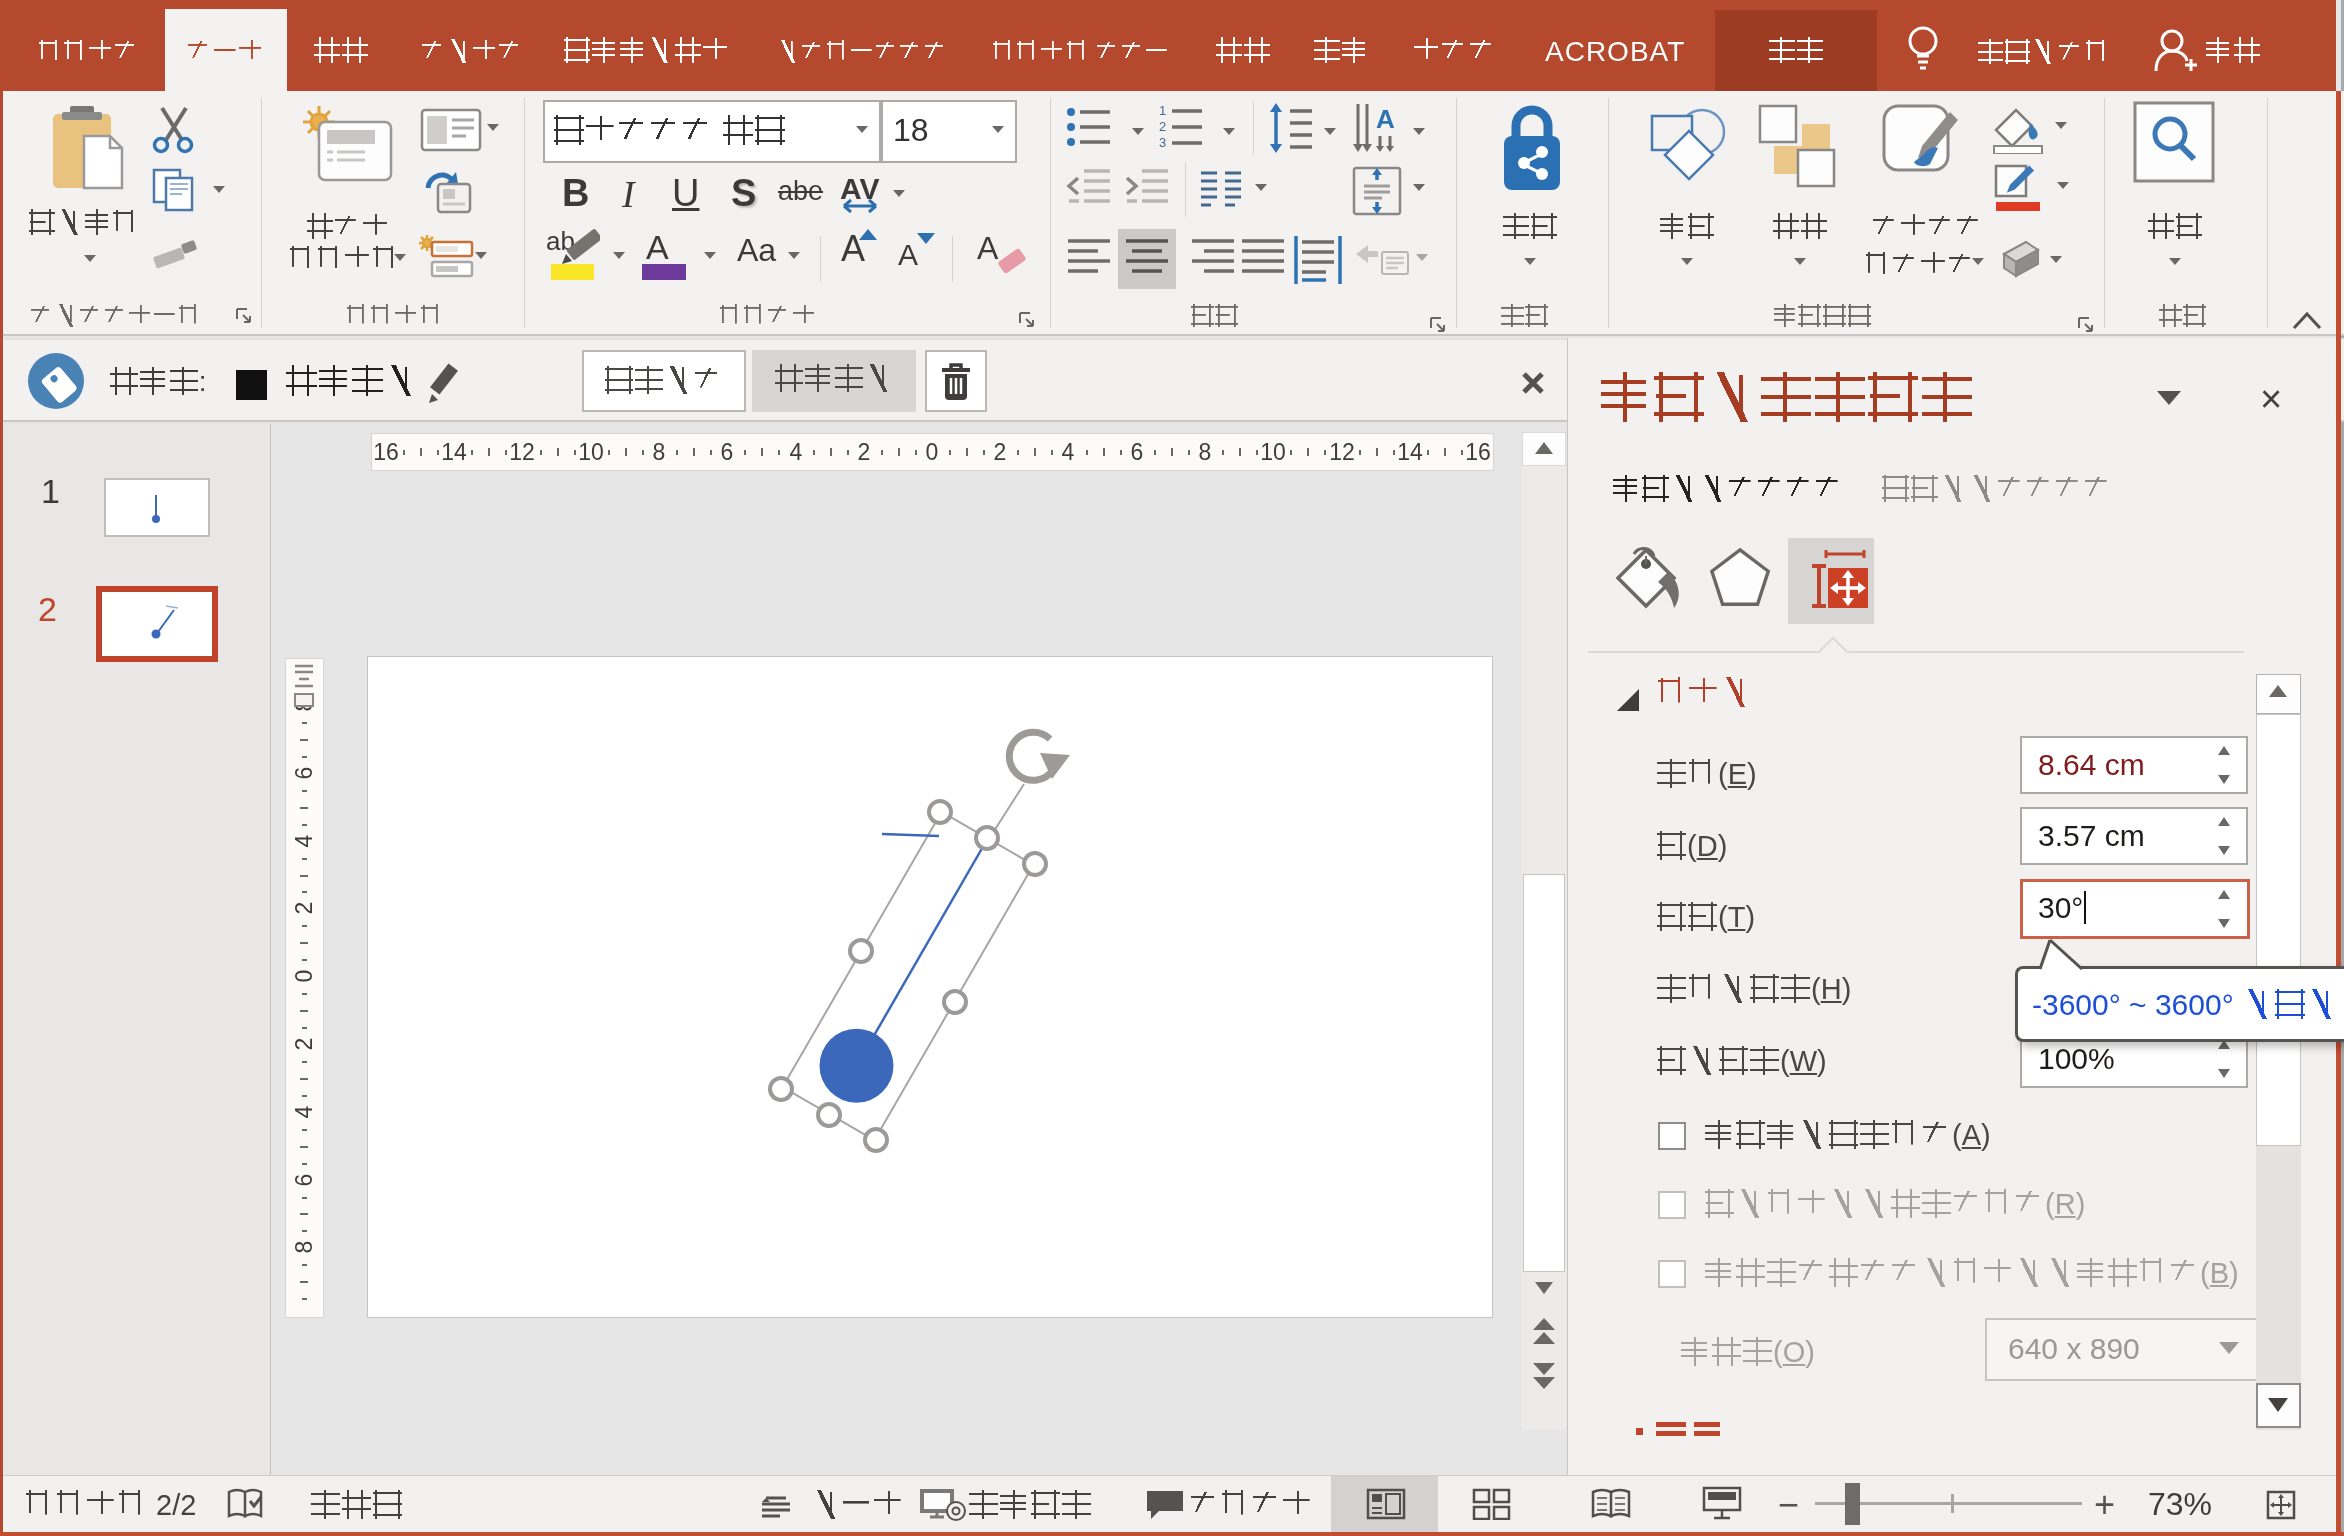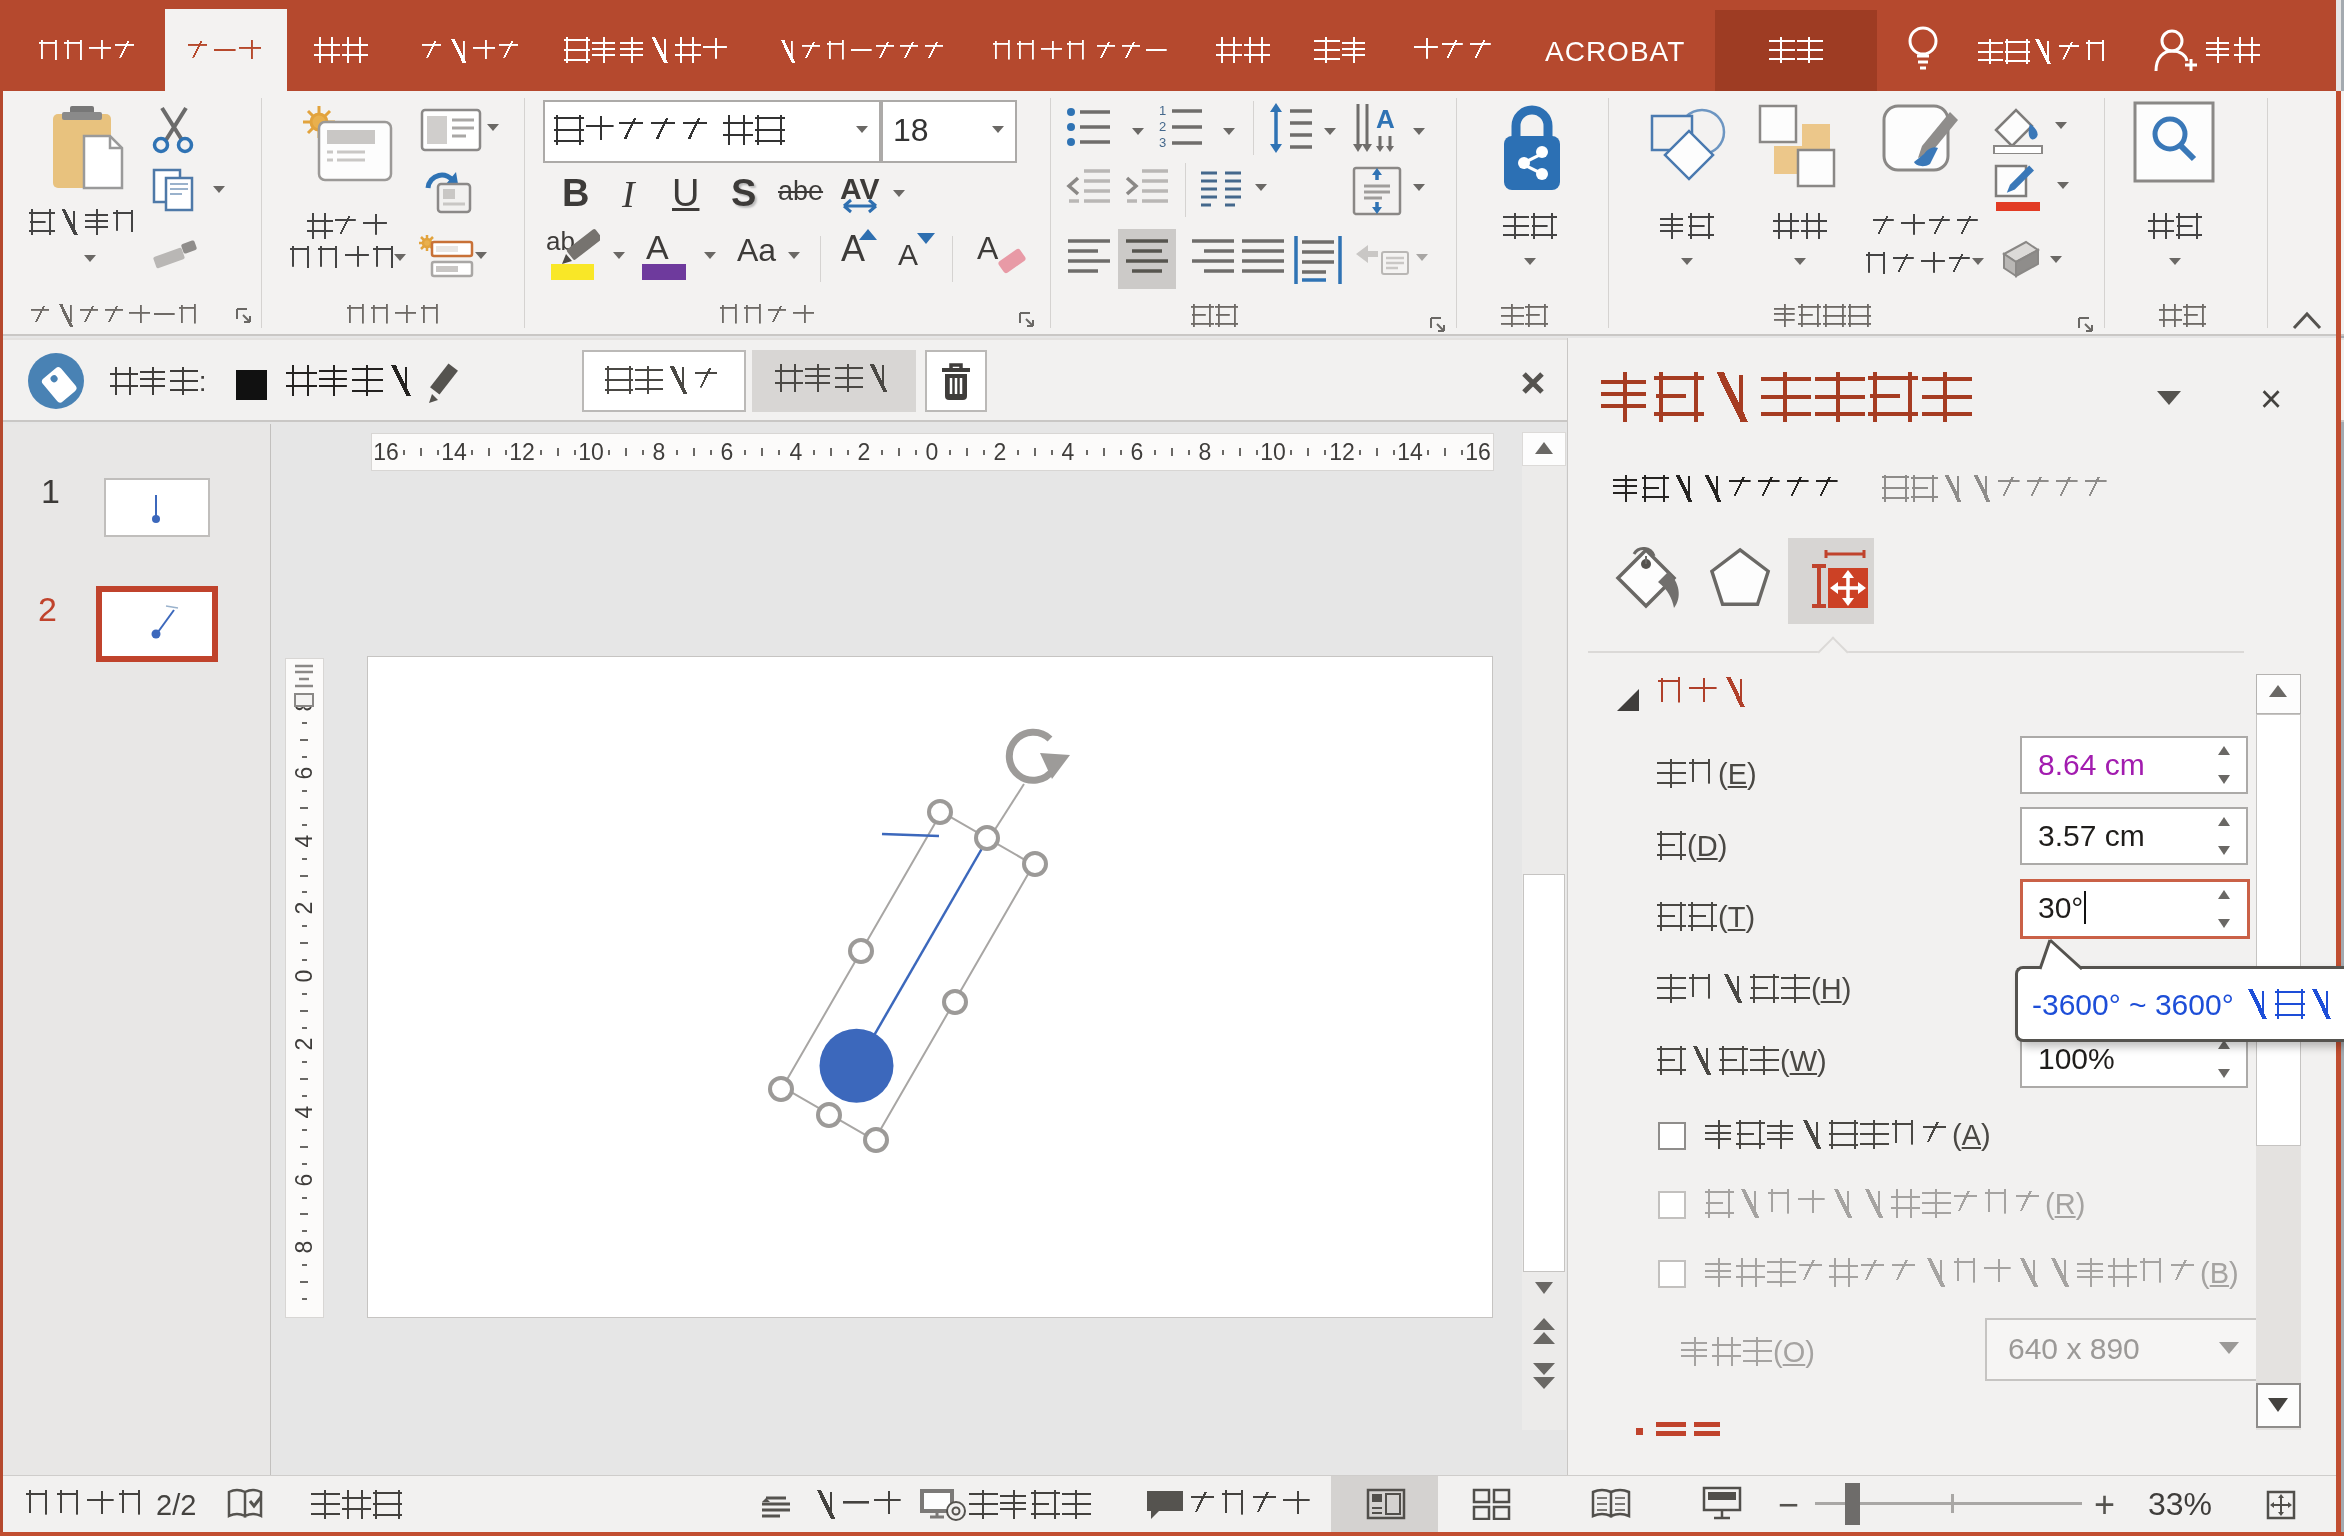--- a/index.html
+++ b/index.html
@@ -596,21 +596,21 @@
     </g>
   </svg>
 <div class="a" style="left:1588px;top:651px;width:656px;height:2px;background:#dbd9d7"></div>
 <div class="a" style="left:1822px;top:641px;width:22px;height:22px;background:#f2f1f0;border-left:2px solid #dbd9d7;border-top:2px solid #dbd9d7;transform:rotate(45deg)"></div>
 <svg class="a" style="left:1615px;top:687px" width="26" height="26" viewBox="0 0 26 26">
     <path d="M24 2 L24 24 L2 24 z" fill="#3f3d3b"></path>
   </svg>
 <div class="a" style="left:1656px;top:676px;color:#b0402a;font-size:30px"><span class="j km"></span><span class="j kl"></span><span class="j kn"></span></div>
 <div class="a rlab" style="left:1656px;top:758px;font-size:29px"><span class="j ka"></span><span class="j km"></span>(<u>E</u>)</div>
 <div class="inp" style="left:2020px;top:736px;width:228px;height:58px"></div>
-<div class="a" style="left:2038px;top:748px;color:#a21caf;font-size:30px">8.64 cm</div>
+<div class="a" style="left:2038px;top:748px;color:#7f1d1d;font-size:30px">8.64 cm</div>
 <svg class="a" style="left:2216px;top:744px" width="16" height="42" viewBox="0 0 16 42">
     <path d="M8 2 L14 11 H2 z" fill="#6a6865"></path>
     <path d="M8 40 L14 31 H2 z" fill="#6a6865"></path>
   </svg>
 <div class="a rlab" style="left:1656px;top:830px;font-size:29px"><span class="j kd"></span>(<u>D</u>)</div>
 <div class="inp" style="left:2020px;top:807px;width:228px;height:58px"></div>
 <div class="a" style="left:2038px;top:819px;color:#1f1d1b;font-size:30px">3.57 cm</div>
 <svg class="a" style="left:2216px;top:815px" width="16" height="42" viewBox="0 0 16 42">
     <path d="M8 2 L14 11 H2 z" fill="#6a6865"></path>
     <path d="M8 40 L14 31 H2 z" fill="#6a6865"></path>
@@ -705,21 +705,21 @@
 <svg class="a" style="left:1702px;top:1486px" width="40" height="36" viewBox="0 0 40 36">
     <rect x="2" y="2" width="36" height="22" fill="none" stroke="#514f4b" stroke-width="2.5"></rect>
     <rect x="6" y="6" width="28" height="8" fill="#514f4b"></rect>
     <path d="M20 24 v8 M12 32 h16" stroke="#514f4b" stroke-width="2.5"></path>
   </svg>
 <div class="a" style="left:1778px;top:1484px;color:#55534f;font-size:36px">−</div>
 <div class="a" style="left:1815px;top:1502px;width:267px;height:3px;background:#a9a7a5"></div>
 <div class="a" style="left:1951px;top:1494px;width:3px;height:19px;background:#a9a7a5"></div>
 <div class="a" style="left:1845px;top:1483px;width:15px;height:42px;background:#6e6c6a"></div>
 <div class="a" style="left:2094px;top:1484px;color:#55534f;font-size:36px">+</div>
-<div class="a" style="left:2148px;top:1486px;color:#3f3d3b;font-size:32px">33%</div>
+<div class="a" style="left:2148px;top:1486px;color:#3f3d3b;font-size:32px">73%</div>
 <svg class="a" style="left:2266px;top:1490px" width="30" height="30" viewBox="0 0 30 30">
     <rect x="2" y="2" width="26" height="26" fill="none" stroke="#514f4b" stroke-width="2.5"></rect>
     <path d="M15 6 v18 M6 15 h18" stroke="#514f4b" stroke-width="2"></path>
     <path d="M15 4 l3 4 h-6 z M15 26 l3-4 h-6 z M4 15 l4-3 v6 z M26 15 l-4-3 v6 z" fill="#514f4b"></path>
   </svg>
 
 <div class="a" style="left:0;top:91px;width:3px;height:1445px;background:#b5492e"></div>
 <div class="a" style="left:2336px;top:91px;width:5px;height:1445px;background:#c14e30"></div>
 <div class="a" style="left:0;top:1532px;width:2344px;height:4px;background:#c14e30"></div>
 <div class="a" style="left:2015px;top:966px;width:329px;height:76px;background:#fff;border:3px solid #55534f;border-right:none;border-radius:8px 0 0 8px;box-shadow:5px 5px 9px rgba(0,0,0,.25)"></div>

